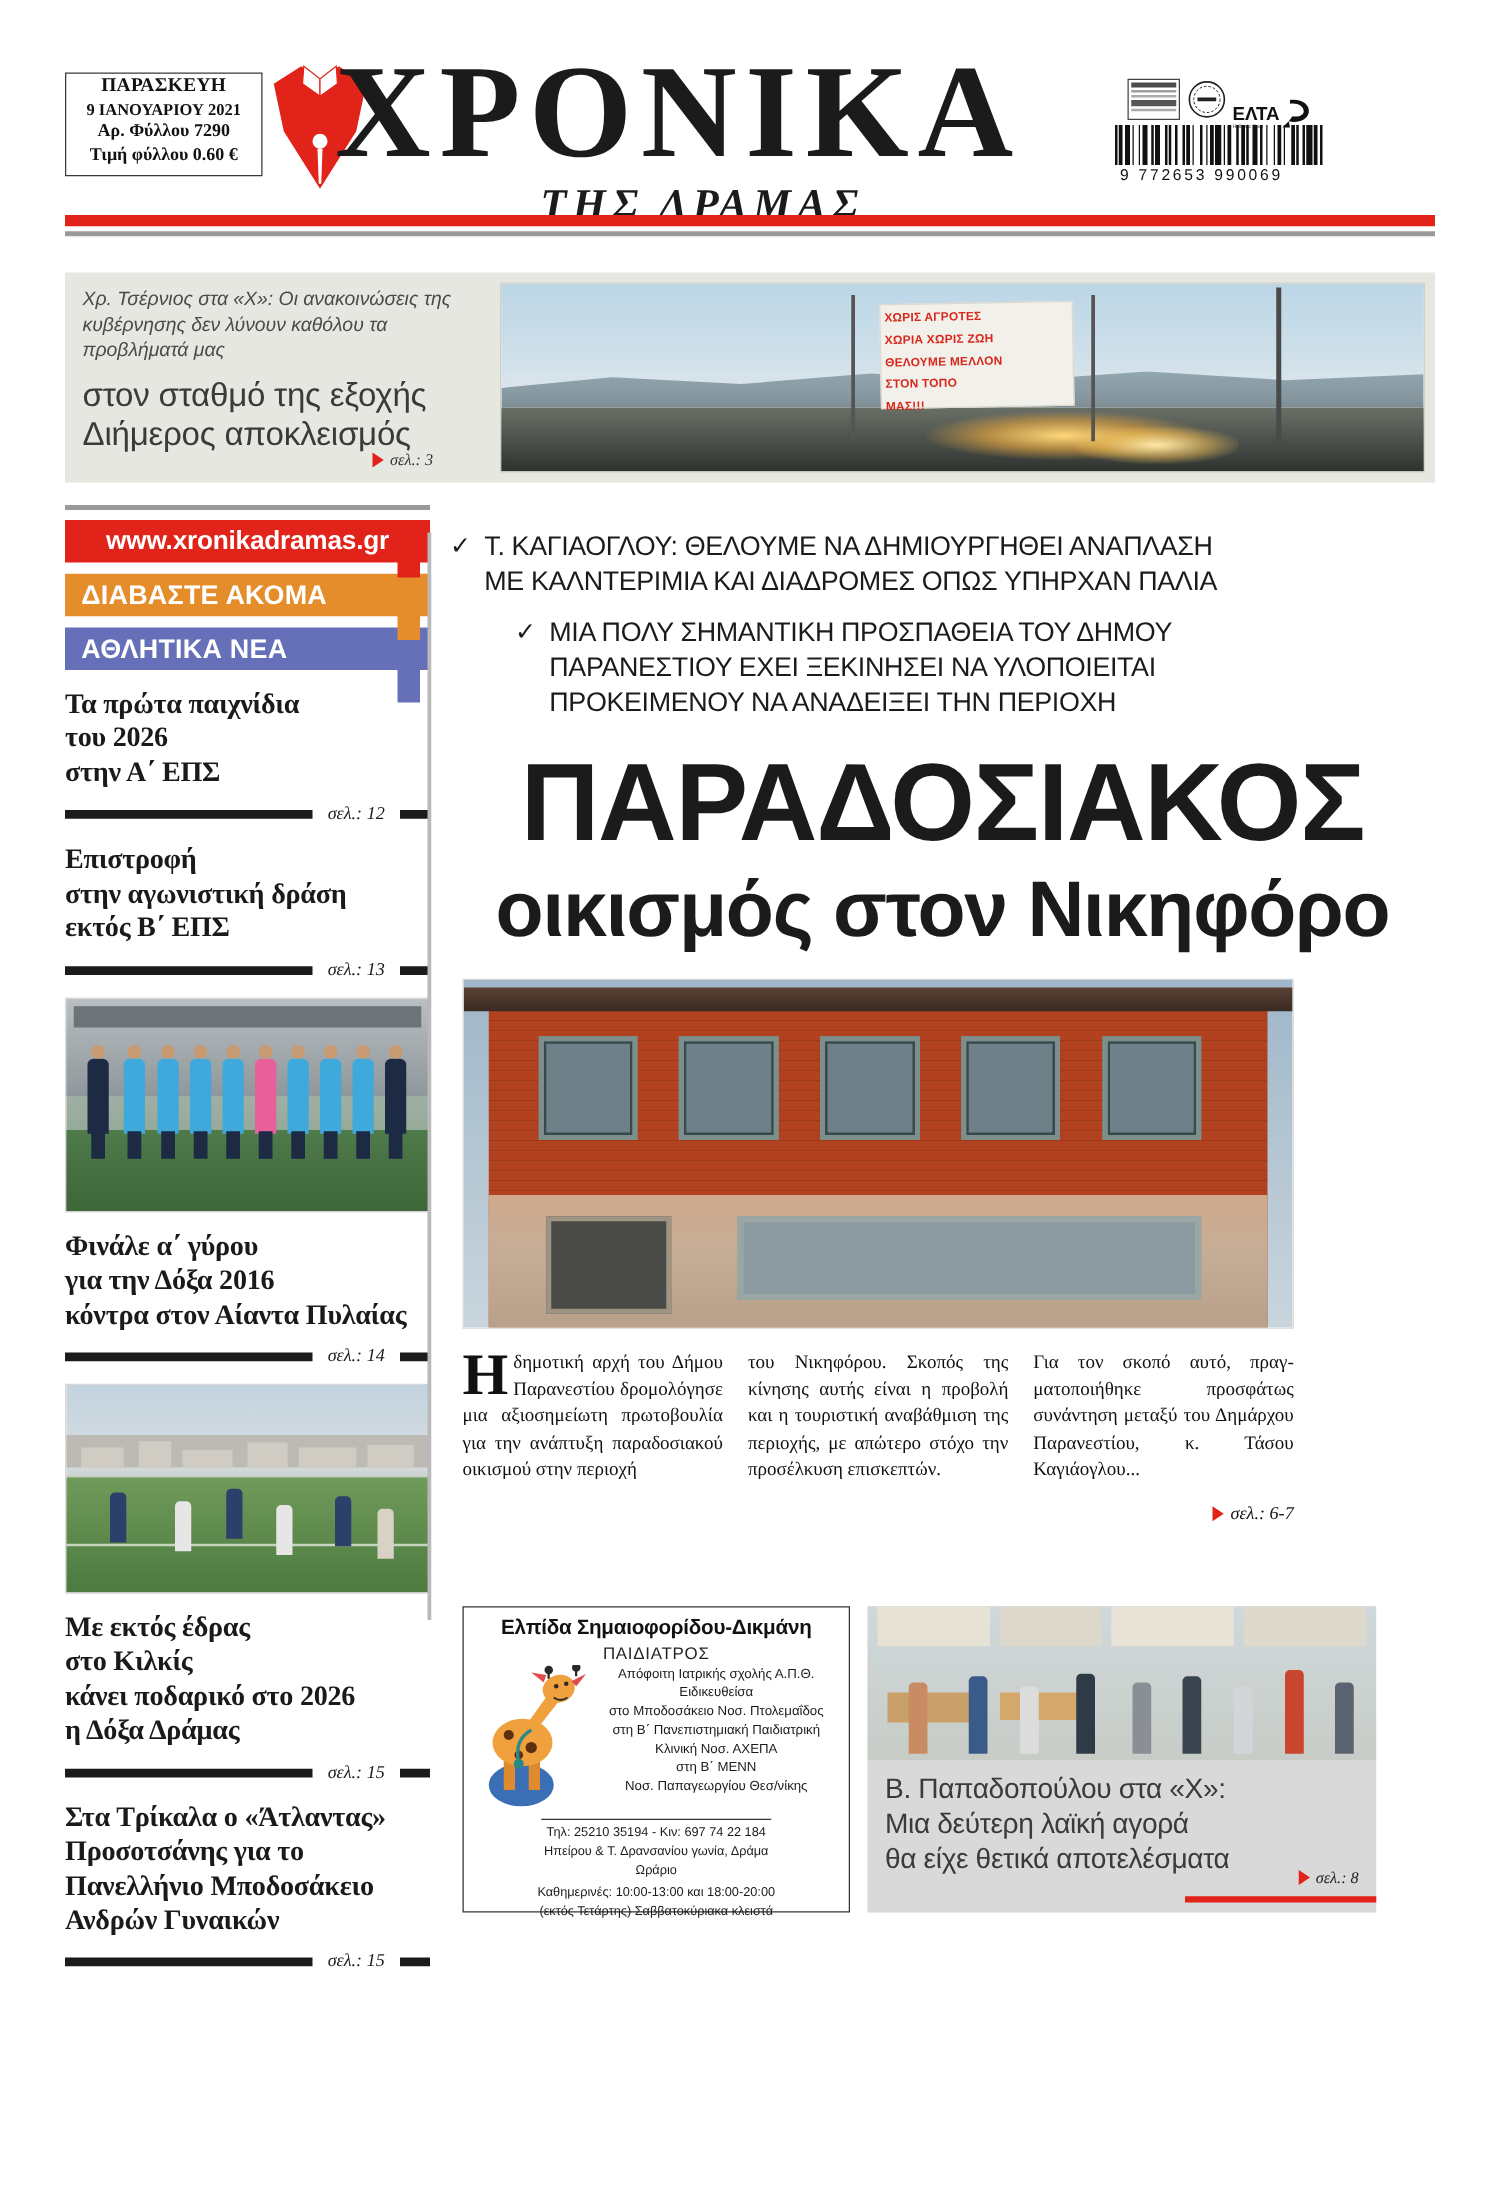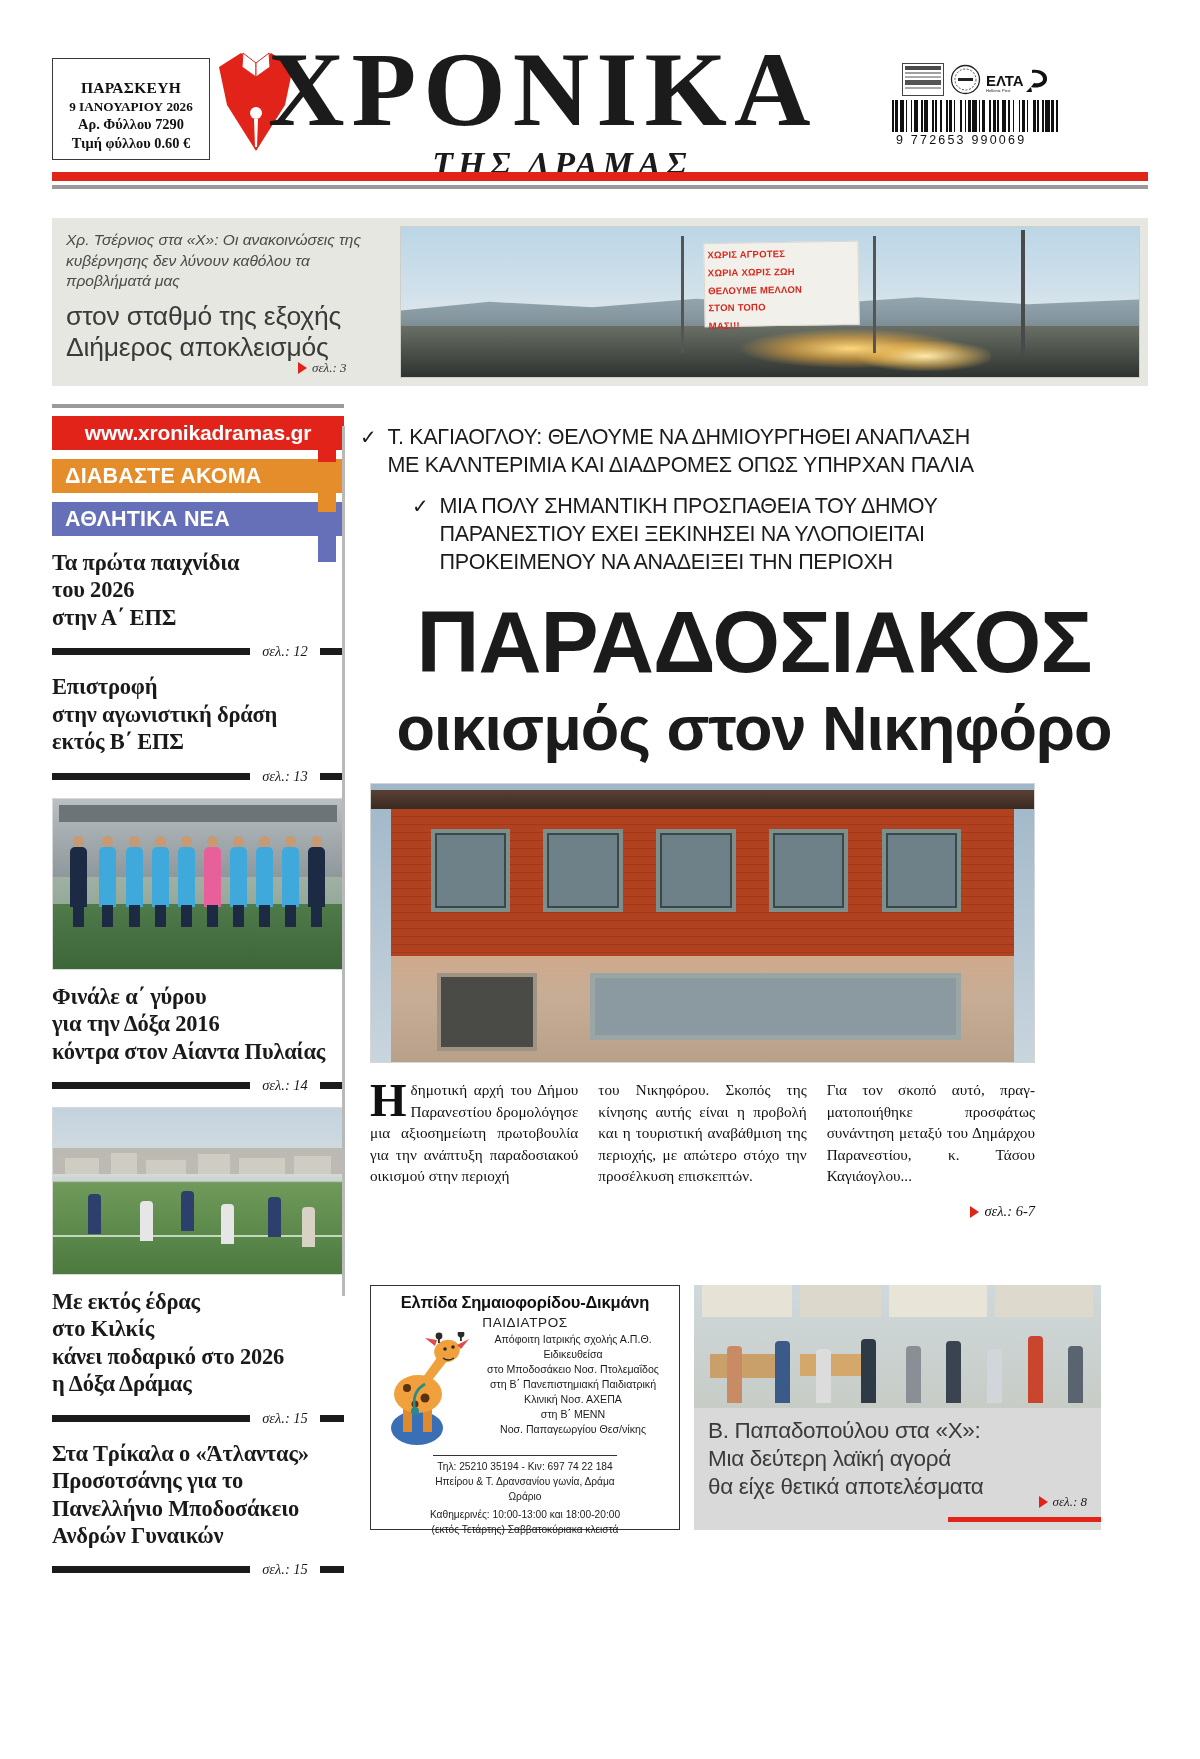--- a/index.html
+++ b/index.html
@@ -9,21 +9,21 @@
     background: #ffffff;
     font-family: "Liberation Sans", sans-serif;
     overflow: hidden;
   }
   .page { position: relative; width: 1200px; height: 1759px; background:#fff; }
 
   
   .masthead { position:absolute; left:0; top:0; width:1200px; height:185px; }
   .dateboxwrap { position:absolute; left:52px; top:58px; width:158px; }
   .datebox {
-    border: 1.5px solid #3a3a3a; padding: 20px 4px 6px;
+    border: 1.5px solid #3a3a3a; padding: 1px 4px 6px;
     text-align:center; font-family:"Liberation Serif", serif; color:#111;
     background:#fff;
   }
   .datebox .d1 { font-size:15.5px; font-weight:700; letter-spacing:.3px; line-height:1.22; }
   .datebox .d2 { font-size:13.2px; font-weight:700; line-height:1.3; }
   .datebox .d3 { font-size:14.4px; font-weight:700; line-height:1.32; }
   .datebox .d4 { font-size:14.4px; font-weight:700; line-height:1.32; }
 
   .penlogo { position:absolute; left:213px; top:47px; width:86px; height:110px; }
 
@@ -42,21 +42,21 @@
 
   .postalbox { position:absolute; left:902px; top:63px; width:42px; height:33px;
                border:1px solid #444; background:#fff; overflow:hidden; }
   .postalbox i { display:block; height:4px; background:#2b2b2b; margin:2px 2px 0; opacity:.85; }
   .postalbox i:nth-child(2){ height:2px; opacity:.45; }
   .postalbox i:nth-child(3){ height:2px; opacity:.4; }
   .postalbox i:nth-child(4){ height:5px; opacity:.8; }
   .postalbox i:nth-child(5){ height:2px; opacity:.4; }
 
   .seal { position:absolute; left:950px; top:64px; width:31px; height:31px; }
-  .eltalogo { position:absolute; left:986px; top:66px; width:64px; height:30px; }
+  .eltalogo { position:absolute; left:986px; top:76px; width:64px; height:30px; }
 
   .barcodewrap { position:absolute; left:892px; top:100px; width:215px; height:46px; }
   .barcode { display:flex; align-items:flex-end; height:32px; gap:0; }
   .barcode span { display:block; background:#111; height:100%; }
   .bcnum { font-family:"Liberation Sans", sans-serif; font-size:12.5px;
            letter-spacing:2.2px; color:#111; margin-top:1px; padding-left:4px; }
 
   .redrule { position:absolute; left:52px; top:172px; width:1096px; height:9px; background:#e2231a; }
   .grayrule1{ position:absolute; left:52px; top:185px; width:1096px; height:4px; background:#9a9a9a; }
 
@@ -210,21 +210,21 @@
 </head>
 <body>
 
 <div class="page">
 
   <div class="masthead">
 
     <div class="dateboxwrap">
       <div class="datebox">
         <div class="d1">ΠΑΡΑΣΚΕΥΗ</div>
-        <div class="d2">9 ΙΑΝΟΥΑΡΙΟΥ 2026</div>
+        <div class="d2">9 ΙΑΝΟΥΑΡΙΟΥ 2021</div>
         <div class="d3">Αρ. Φύλλου 7290</div>
         <div class="d4">Τιμή φύλλου 0.60 €</div>
       </div>
     </div>
 
     <svg class="penlogo" viewBox="0 0 86 110">
       <path d="M6 20 L28 6 L43 17 L58 6 L80 20 L72 58 L43 104 L14 58 Z" fill="#e2231a"></path>
       <path d="M30 6 L43 16 L43 30 L29 20 Z" fill="#ffffff" stroke="#e2231a" stroke-width="1"></path>
       <path d="M56 6 L43 16 L43 30 L57 20 Z" fill="#ffffff" stroke="#e2231a" stroke-width="1"></path>
       <circle cx="43" cy="66" r="6" fill="#ffffff"></circle>

